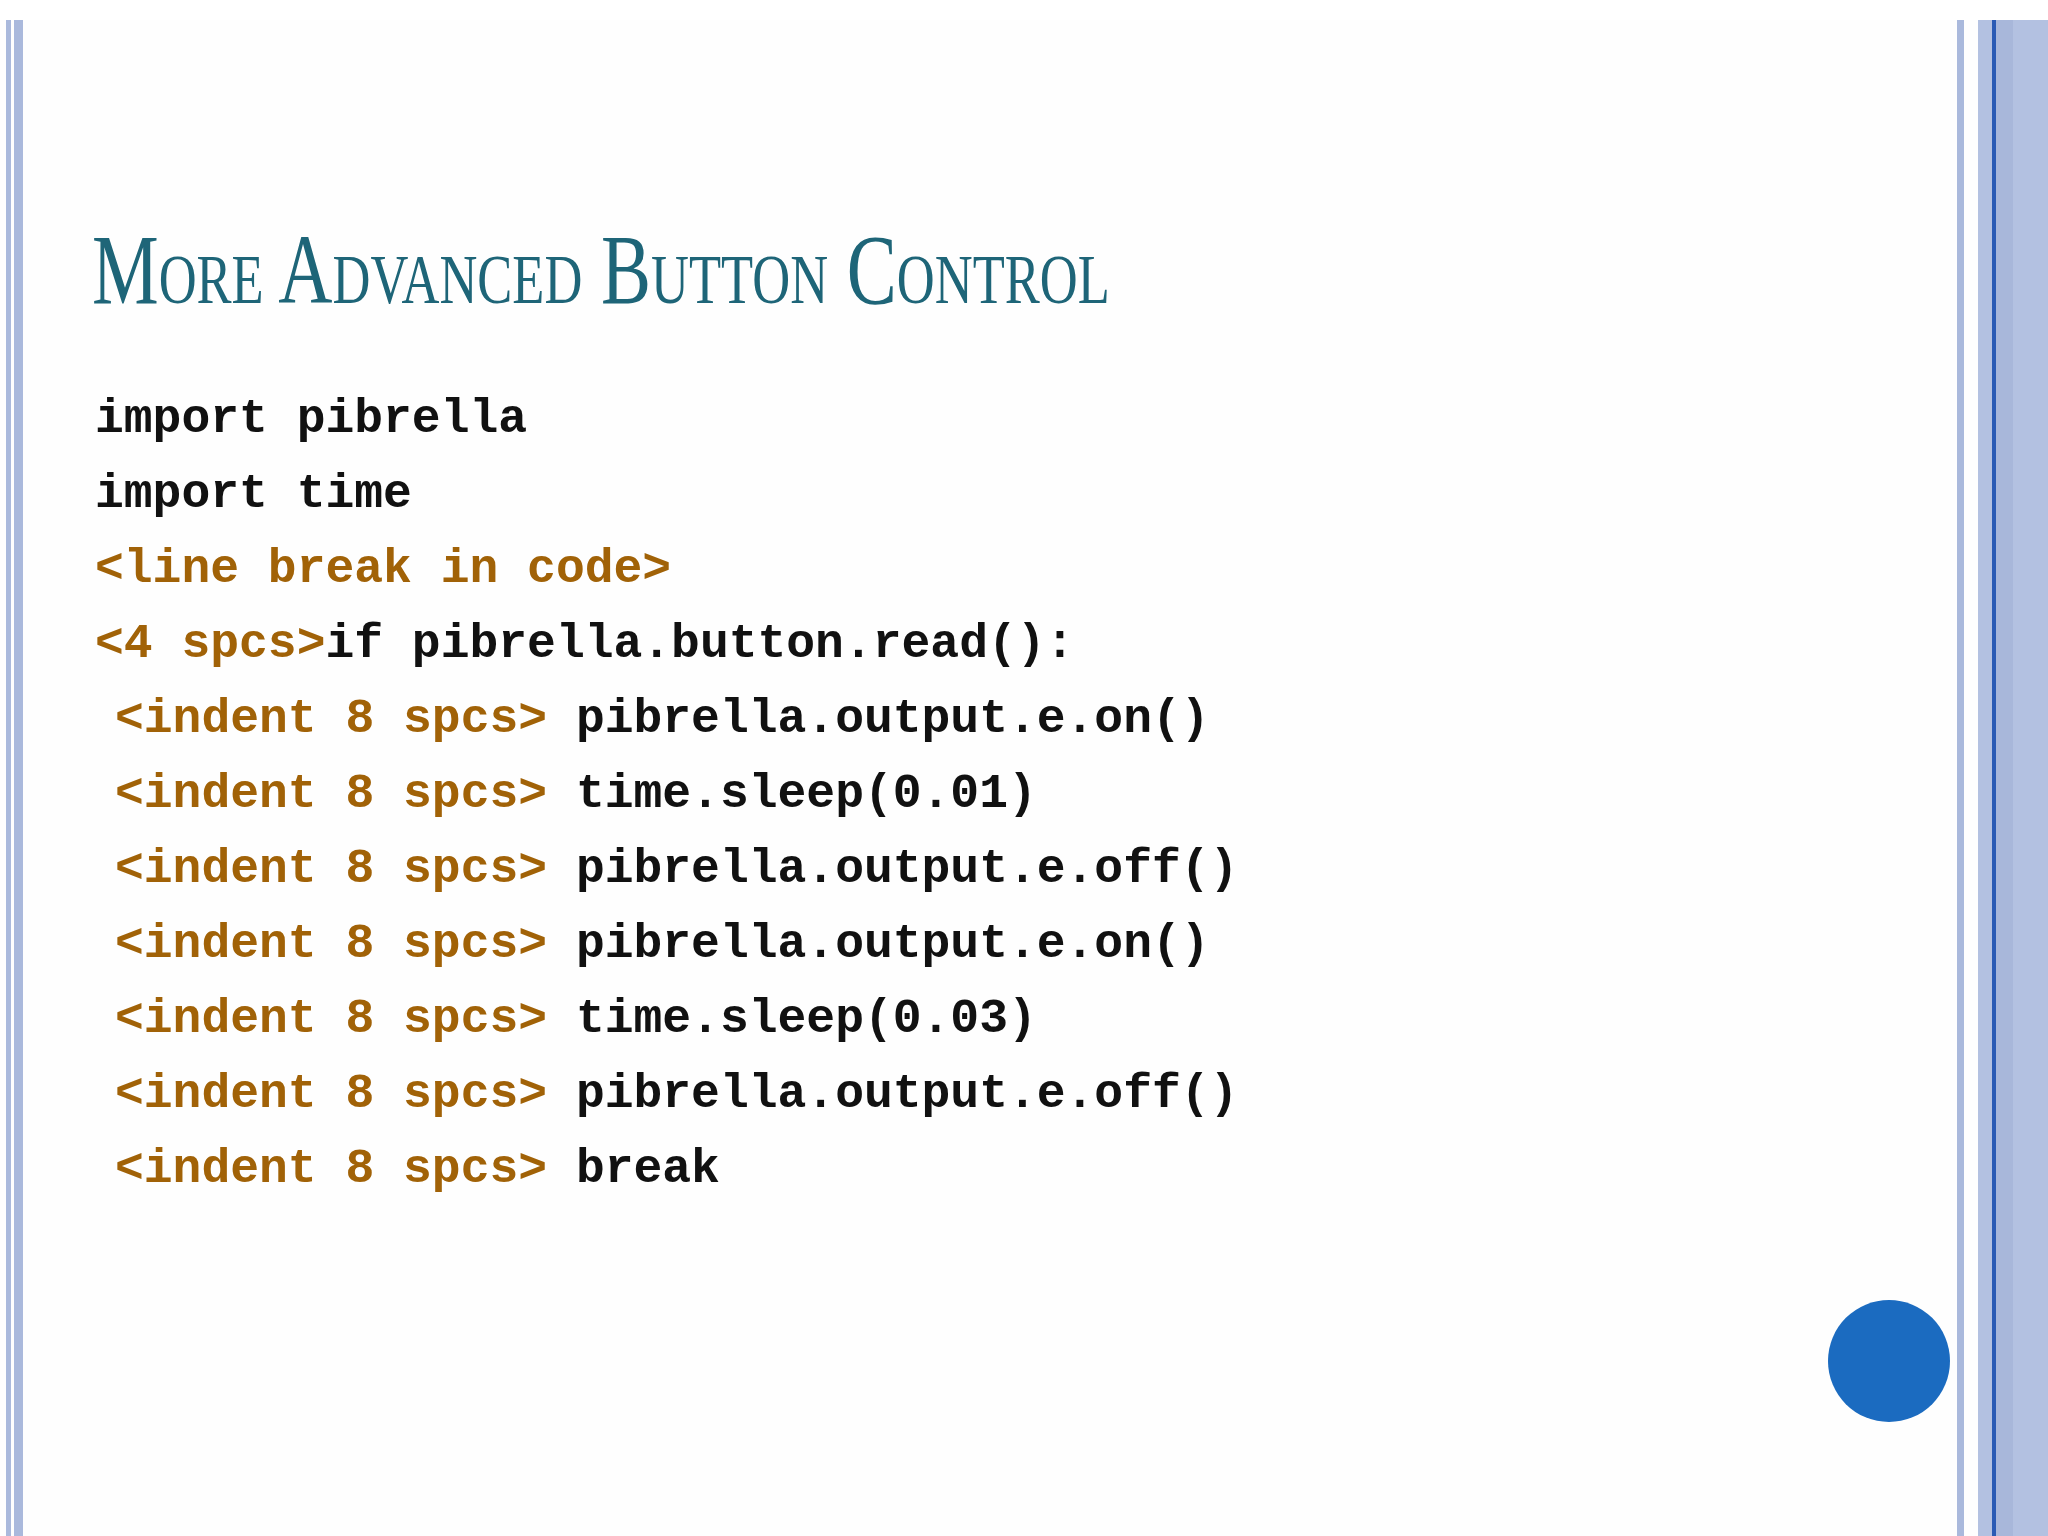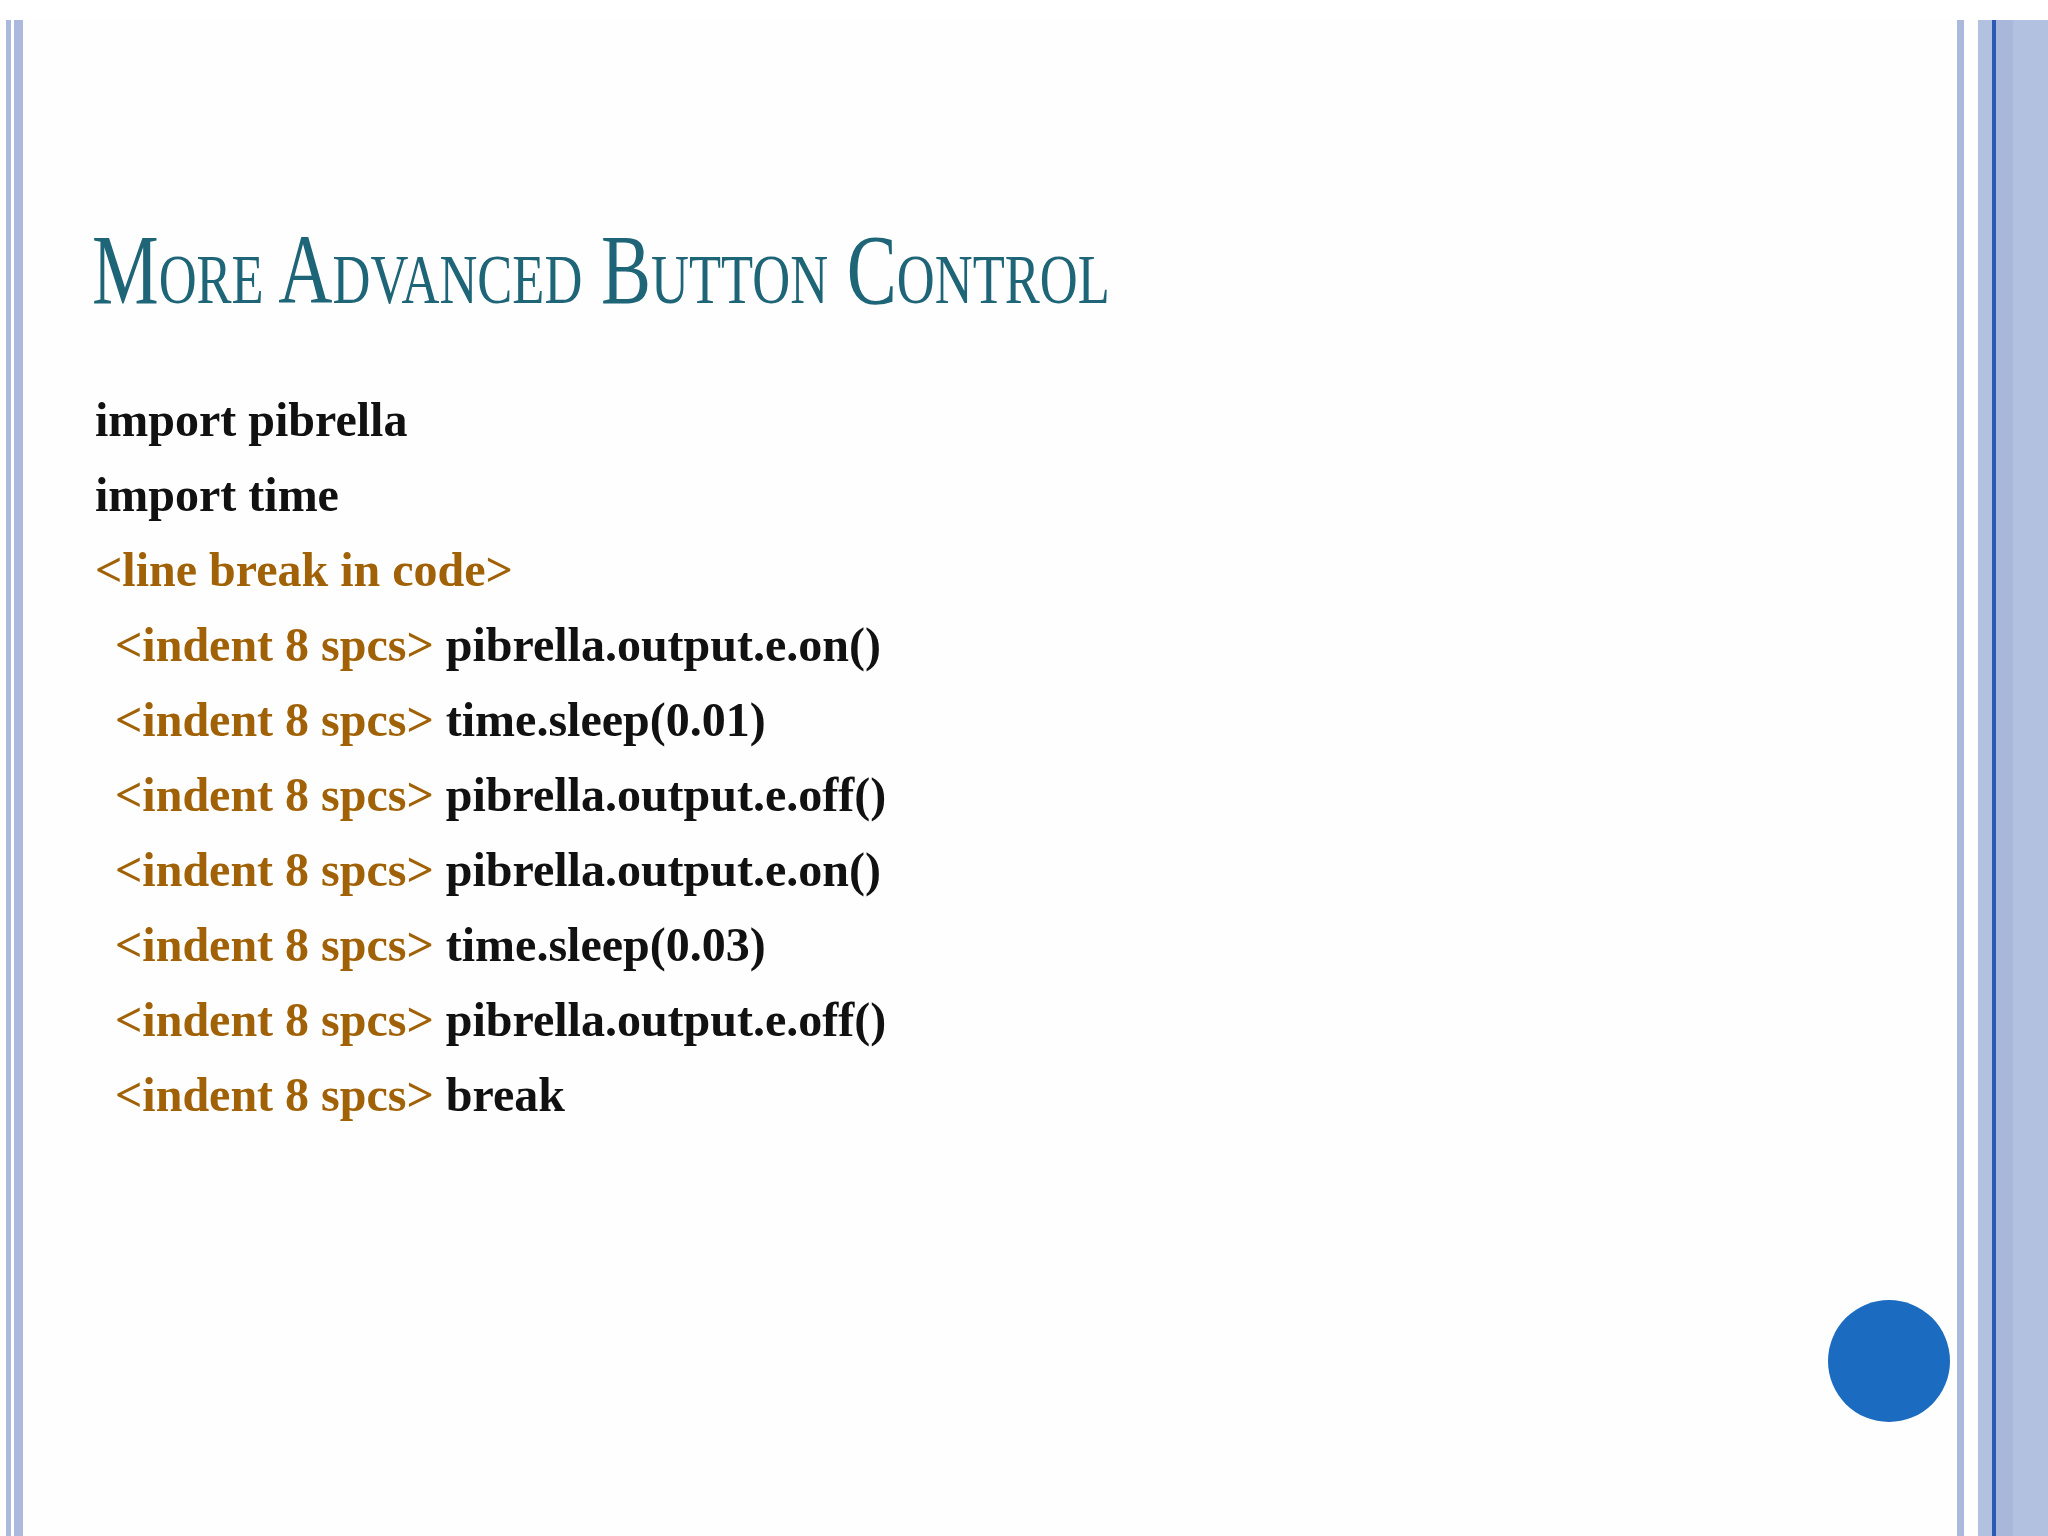--- a/index.html
+++ b/index.html
@@ -46,21 +46,21 @@
     white-space: nowrap;
     transform: scaleX(0.75);
     transform-origin: left top;
   }
 
   
   .code {
     position: absolute;
     left: 95px;
     top: 362px;
-    font-family: Liberation Serif, serif;
+    font-family: Liberation Mono, monospace;
     font-weight: bold;
     font-size: 48px;
     line-height: 75px;
     color: #111111;
   }
   .code .line { white-space: pre; }
   .code .line.ind { padding-left: 20px; }
   .code .gray { color: #a16207; white-space: pre; }
   .code .blk  { color: #111111; white-space: pre; }
 
@@ -100,20 +100,21 @@
   <div class="stripe right-band"></div>
   <div class="stripe right-line"></div>
   <div class="stripe right-inner"></div>
 
   <h1 class="title">More Advanced Button Control</h1>
 
   <div class="code">
     <div class="line"><span class="gray"></span><span class="blk">import pibrella</span></div>
     <div class="line"><span class="gray"></span><span class="blk">import time</span></div>
     <div class="line"><span class="gray">&lt;line break in code&gt;</span><span class="blk"></span></div>
+    <div class="line"><span class="gray">&lt;4 spcs&gt;</span><span class="blk">if pibrella.button.read():</span></div>
     <div class="line ind"><span class="gray">&lt;indent 8 spcs&gt;</span><span class="blk"> pibrella.output.e.on()</span></div>
     <div class="line ind"><span class="gray">&lt;indent 8 spcs&gt;</span><span class="blk"> time.sleep(0.01)</span></div>
     <div class="line ind"><span class="gray">&lt;indent 8 spcs&gt;</span><span class="blk"> pibrella.output.e.off()</span></div>
     <div class="line ind"><span class="gray">&lt;indent 8 spcs&gt;</span><span class="blk"> pibrella.output.e.on()</span></div>
     <div class="line ind"><span class="gray">&lt;indent 8 spcs&gt;</span><span class="blk"> time.sleep(0.03)</span></div>
     <div class="line ind"><span class="gray">&lt;indent 8 spcs&gt;</span><span class="blk"> pibrella.output.e.off()</span></div>
     <div class="line ind"><span class="gray">&lt;indent 8 spcs&gt;</span><span class="blk"> break</span></div>
   </div>
 
 

